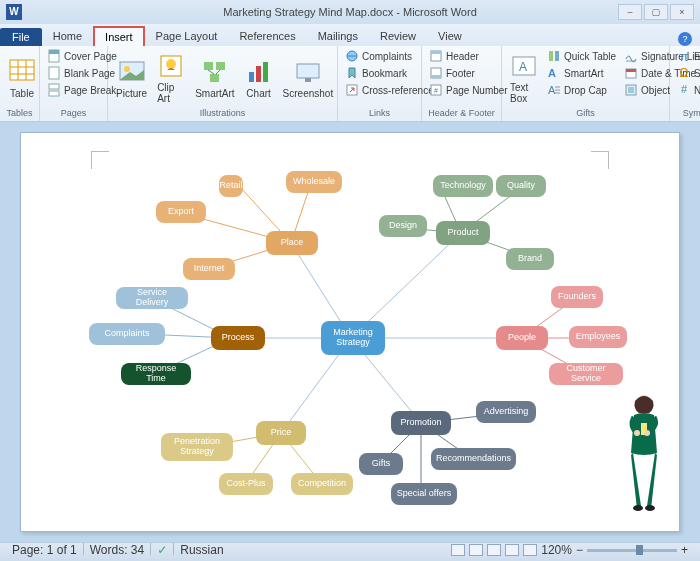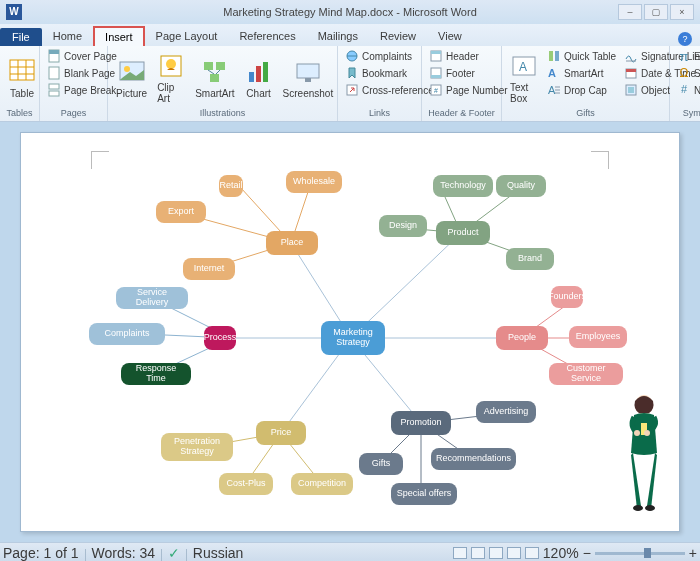--- a/index.html
+++ b/index.html
@@ -20,21 +20,21 @@
 .vbtns{display:flex;flex-direction:column;gap:1px;flex:1}
 .rbtn{display:flex;align-items:center;gap:3px;padding:1px 3px;white-space:nowrap}
 .rbtn svg,.rbtn .ico{width:14px;height:14px;flex-shrink:0}
 .bigbtn{display:flex;flex-direction:column;align-items:center;justify-content:center;padding:2px 4px;gap:2px}
 .bigbtn .ico{width:28px;height:28px}
 .bigbtn.highlight{border:2px solid #d9534f;background:#fef8f7}
 .canvas{position:relative;height:420px;background:#bfd7ec;padding:10px}
 .page{position:relative;width:660px;height:400px;margin:0 auto;background:#fff;border:1px solid #9fb8d0;box-shadow:2px 2px 4px rgba(0,0,0,.15)}
 .node{position:absolute;border-radius:8px;font-size:9px;color:#fff;display:flex;align-items:center;justify-content:center;text-align:center;padding:2px 4px;line-height:1.1}
 svg.lines{position:absolute;inset:0;width:100%;height:100%}
-.statusbar{height:19px;background:linear-gradient(#dfe9f4,#cddcec);display:flex;align-items:flex-end;font-size:14px;color:#3a3a3a;padding:0 3px;border-top:1px solid #b9cce0}
+.statusbar{height:19px;background:linear-gradient(#dfe9f4,#cddcec);display:flex;align-items:flex-start;font-size:12px;color:#3a3a3a;padding:0 12px;border-top:1px solid #b9cce0}
 .statusbar .sep{width:1px;height:12px;background:#a8bccf;margin:0 6px}
 .statusbar .right{margin-left:auto;display:flex;align-items:center;gap:4px}
 .slider{width:90px;height:3px;background:#9fb8d0;position:relative}
 .slider .thumb{position:absolute;width:7px;height:10px;background:#6a89ab;top:-4px;left:55%}
 .viewbtn{width:14px;height:12px;border:1px solid #8ea8c2;background:#eef4fa}
 .person{position:absolute;right:10px;bottom:20px;width:50px;height:120px}
 .corner{position:absolute;width:18px;height:18px;border:1px solid #bbb}
 .corner.tl{top:18px;left:70px;border-right:none;border-bottom:none}
 .corner.tr{top:18px;right:70px;border-left:none;border-bottom:none}
 </style>
@@ -320,27 +320,27 @@
     <div class="node" style="left:265px;top:38px;width:56px;height:22px;background:#e8b175">Wholesale</div>
     <div class="node" style="left:135px;top:68px;width:50px;height:22px;background:#e8b175">Export</div>
     <div class="node" style="left:162px;top:125px;width:52px;height:22px;background:#e8b175">Internet</div>
 
     <div class="node" style="left:415px;top:88px;width:54px;height:24px;background:#82a382">Product</div>
     <div class="node" style="left:412px;top:42px;width:60px;height:22px;background:#93b193">Technology</div>
     <div class="node" style="left:475px;top:42px;width:50px;height:22px;background:#93b193">Quality</div>
     <div class="node" style="left:358px;top:82px;width:48px;height:22px;background:#93b193">Design</div>
     <div class="node" style="left:485px;top:115px;width:48px;height:22px;background:#93b193">Brand</div>
 
-    <div class="node" style="left:183px;top:193px;width:32px;height:24px;background:#be185d">Process</div>
+    <div class="node" style="left:190px;top:193px;width:54px;height:24px;background:#a16207">Process</div>
     <div class="node" style="left:95px;top:154px;width:72px;height:22px;background:#9fc1d9">Service Delivery</div>
     <div class="node" style="left:68px;top:190px;width:76px;height:22px;background:#9fc1d9">Complaints</div>
     <div class="node" style="left:100px;top:230px;width:70px;height:22px;background:#14532d">Response Time</div>
 
     <div class="node" style="left:475px;top:193px;width:52px;height:24px;background:#e58b8b">People</div>
-    <div class="node" style="left:530px;top:153px;width:32px;height:22px;background:#eb9d9d">Founders</div>
+    <div class="node" style="left:530px;top:153px;width:52px;height:22px;background:#eb9d9d">Founders</div>
     <div class="node" style="left:548px;top:193px;width:58px;height:22px;background:#eb9d9d">Employees</div>
     <div class="node" style="left:528px;top:230px;width:74px;height:22px;background:#eb9d9d">Customer Service</div>
 
     <div class="node" style="left:235px;top:288px;width:50px;height:24px;background:#d1bc6f">Price</div>
     <div class="node" style="left:140px;top:300px;width:72px;height:28px;background:#dbc987">Penetration Strategy</div>
     <div class="node" style="left:198px;top:340px;width:54px;height:22px;background:#dbc987">Cost-Plus</div>
     <div class="node" style="left:270px;top:340px;width:62px;height:22px;background:#dbc987">Competition</div>
 
     <div class="node" style="left:370px;top:278px;width:60px;height:24px;background:#5a6a7c">Promotion</div>
     <div class="node" style="left:455px;top:268px;width:60px;height:22px;background:#6b7a8c">Advertising</div>

